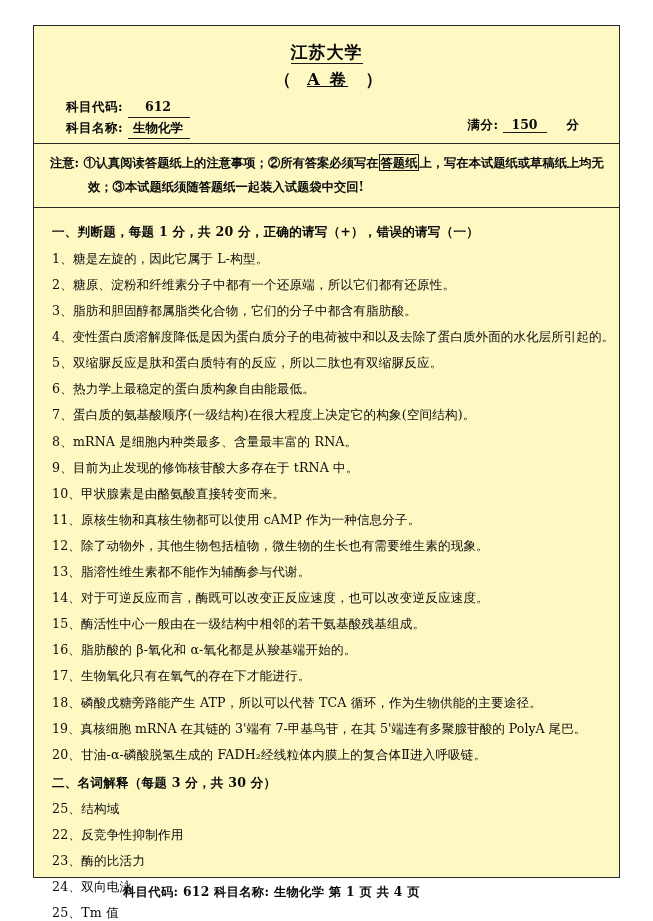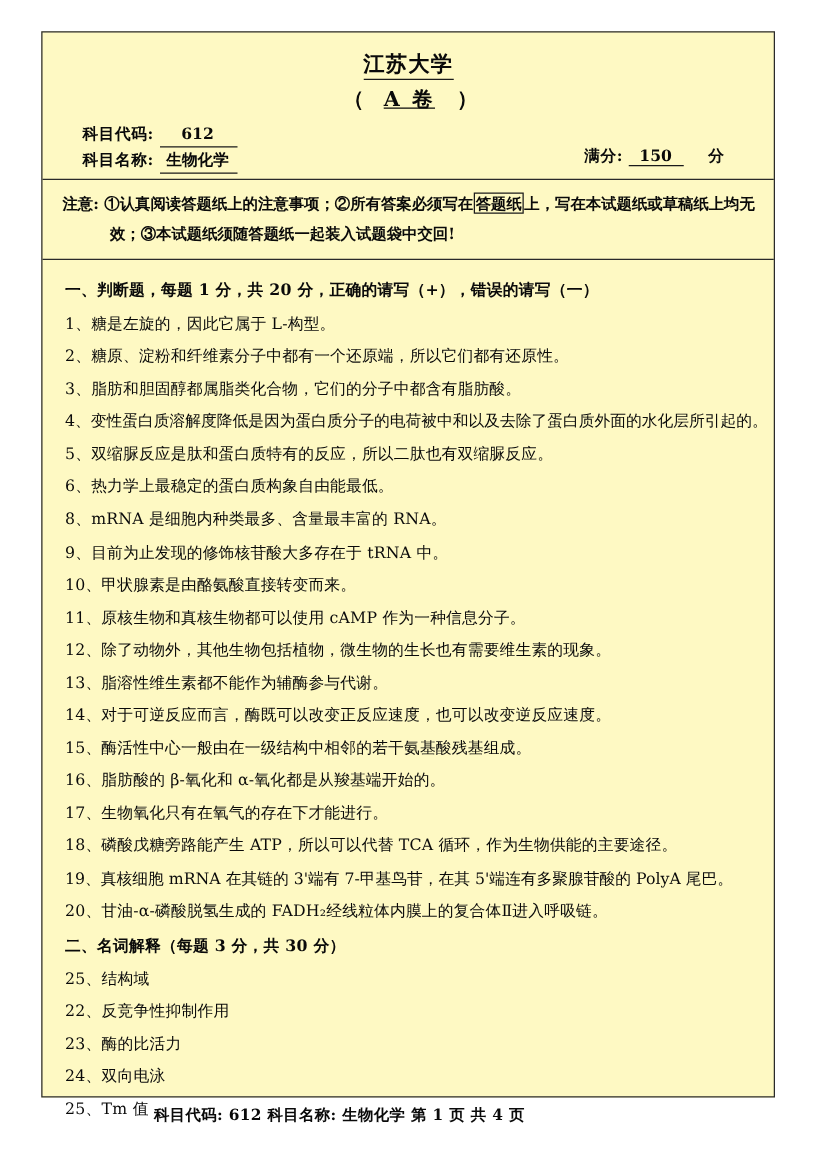--- a/index.html
+++ b/index.html
@@ -218,20 +218,21 @@
   <div class="body-zone">
 
     <div class="section-head">一、判断题，每题 1 分，共 20 分，正确的请写（+），错误的请写（一）</div>
 
     <div class="q-item">1、糖是左旋的，因此它属于 L-构型。</div>
     <div class="q-item">2、糖原、淀粉和纤维素分子中都有一个还原端，所以它们都有还原性。</div>
     <div class="q-item">3、脂肪和胆固醇都属脂类化合物，它们的分子中都含有脂肪酸。</div>
     <div class="q-item wide">4、变性蛋白质溶解度降低是因为蛋白质分子的电荷被中和以及去除了蛋白质外面的水化层所引起的。</div>
     <div class="q-item">5、双缩脲反应是肽和蛋白质特有的反应，所以二肽也有双缩脲反应。</div>
     <div class="q-item">6、热力学上最稳定的蛋白质构象自由能最低。</div>
+    <div class="q-item">7、蛋白质的氨基酸顺序(一级结构)在很大程度上决定它的构象(空间结构)。</div>
     <div class="q-item">8、mRNA 是细胞内种类最多、含量最丰富的 RNA。</div>
     <div class="q-item">9、目前为止发现的修饰核苷酸大多存在于 tRNA 中。</div>
     <div class="q-item">10、甲状腺素是由酪氨酸直接转变而来。</div>
     <div class="q-item">11、原核生物和真核生物都可以使用 cAMP 作为一种信息分子。</div>
     <div class="q-item">12、除了动物外，其他生物包括植物，微生物的生长也有需要维生素的现象。</div>
     <div class="q-item">13、脂溶性维生素都不能作为辅酶参与代谢。</div>
     <div class="q-item">14、对于可逆反应而言，酶既可以改变正反应速度，也可以改变逆反应速度。</div>
     <div class="q-item">15、酶活性中心一般由在一级结构中相邻的若干氨基酸残基组成。</div>
     <div class="q-item">16、脂肪酸的 β-氧化和 α-氧化都是从羧基端开始的。</div>
     <div class="q-item">17、生物氧化只有在氧气的存在下才能进行。</div>

